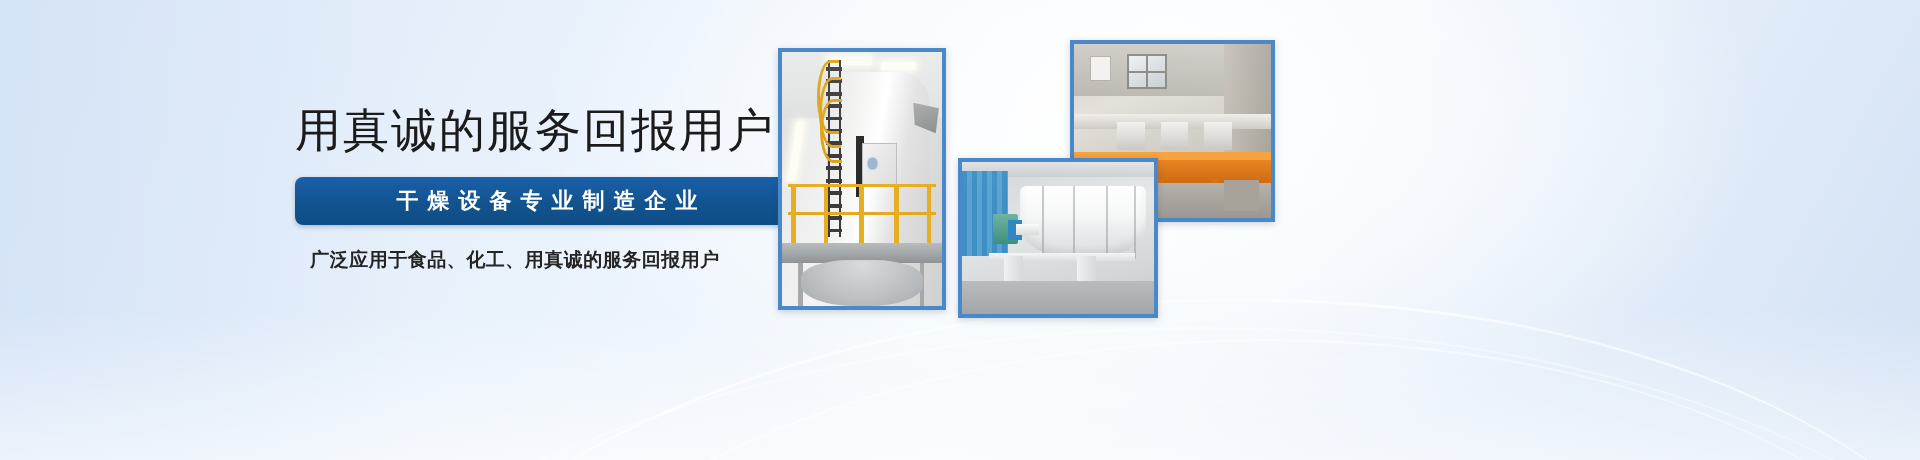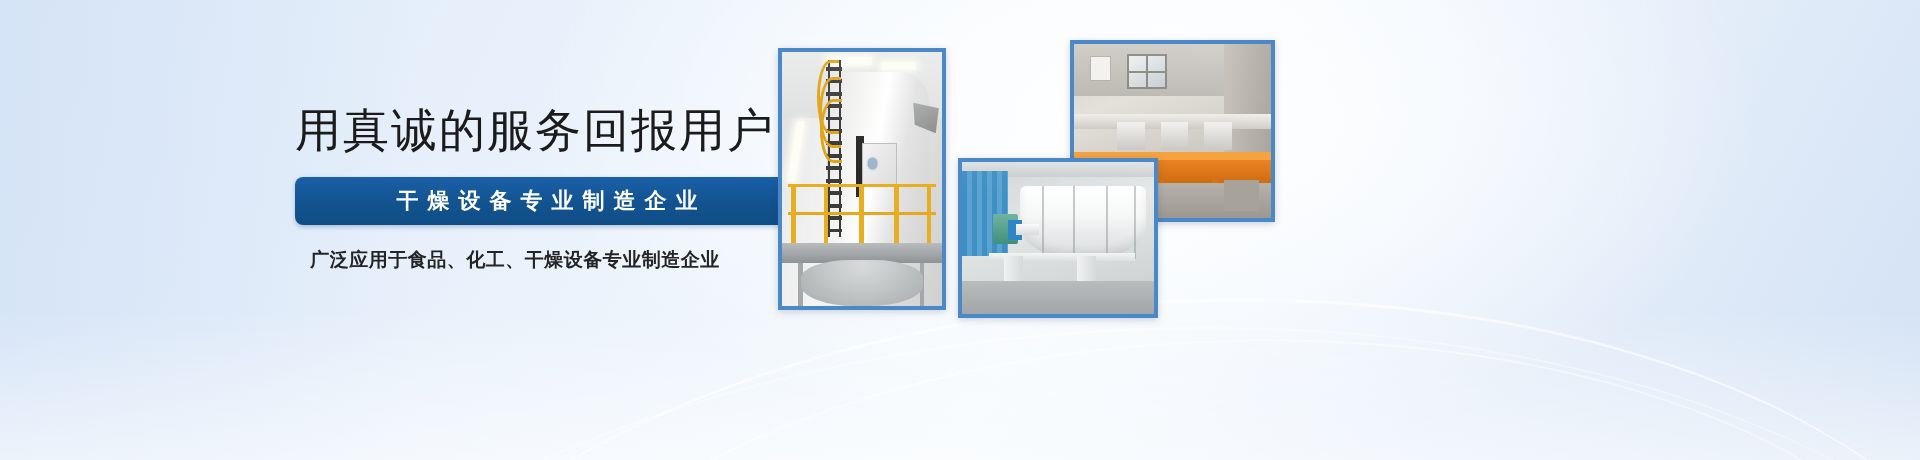--- a/index.html
+++ b/index.html
@@ -340,21 +340,21 @@
   <div class="swoosh swoosh-b"></div>
   <div class="glow-bottom"></div>
 
   <div class="text-block">
     <div class="headline">用真诚的服务回报用户</div>
 
     <div class="pill">
       <span class="pill-text">干燥设备专业制造企业</span>
     </div>
 
-    <div class="subline">广泛应用于食品、化工、干燥设备专业制造企业</div>
+    <div class="subline">广泛应用于食品、化工、用真诚的服务回报用户</div>
   </div>
 
   <div class="photo photo-tower">
     <div class="photo-inner">
       <div class="tower-bg"></div>
       <div class="tower-ceiling"></div>
       <div class="tower-light tl-2"></div>
       <div class="tower-light tl-3"></div>
       <div class="tower-curve"></div>
       <div class="tower-body"></div>

